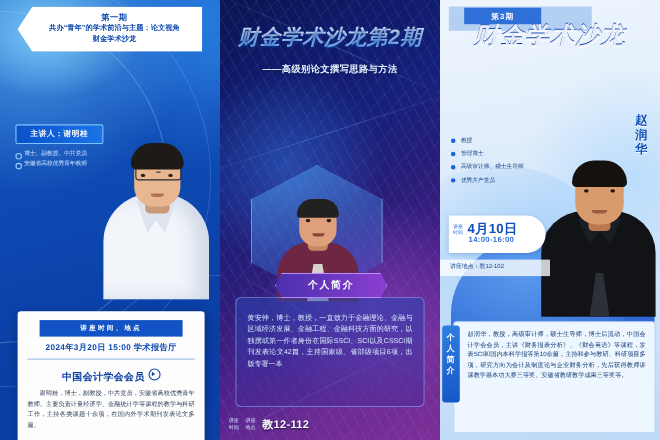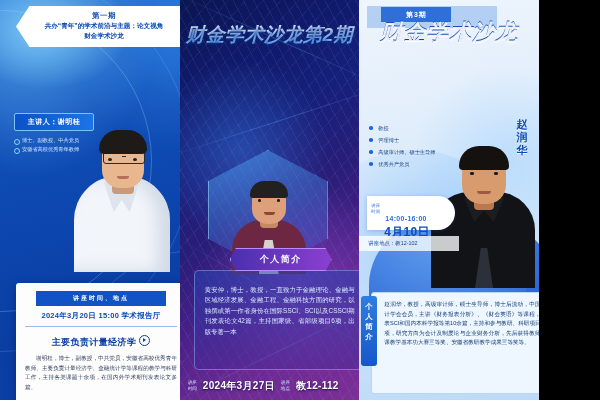--- a/index.html
+++ b/index.html
@@ -1,17 +1,17 @@
 <!DOCTYPE html>
 <html><head>
 <meta charset="utf-8">
 <style>
   html,body{margin:0;padding:0;background:#000;}
   body{width:600px;height:400px;overflow:hidden;font-family:"Liberation Sans","DejaVu Sans",sans-serif;}
-  .stage{position:relative;width:539px;height:400px;display:flex;}
+  .stage{position:relative;width:600px;height:400px;display:flex;}
   .poster{position:relative;width:200px;height:400px;overflow:hidden;}
 
   
   .p1{background:
       radial-gradient(ellipse 120% 60% at 15% 8%, rgba(120,200,255,.55), rgba(120,200,255,0) 60%),
       radial-gradient(ellipse 90% 50% at 95% 5%, rgba(60,140,235,.6), rgba(60,140,235,0) 65%),
       linear-gradient(165deg,#1461c8 0%,#0f4fb8 28%,#0c45ad 55%,#0a3ea3 78%,#0b3fa5 100%);}
   .p1 .arcs{position:absolute;inset:0;overflow:hidden;}
   .p1 .arc{position:absolute;border:1px solid rgba(160,215,255,.30);border-radius:50%;}
   .p1 .a1{width:300px;height:300px;left:-150px;top:10px;}
@@ -136,27 +136,27 @@
       -webkit-background-clip:text;background-clip:text;color:transparent;
       text-shadow:0 1px 0 rgba(255,255,255,.9);}
   .p3 .t2{position:absolute;left:0;right:0;top:58px;text-align:center;font-size:15px;font-weight:bold;
       color:#0d54c6;letter-spacing:.6px;font-style:italic;text-shadow:0 1px 0 #fff;}
 
   .p3 .blist{position:absolute;left:10px;top:122px;width:88px;}
   .p3 .blist li{list-style:none;color:#15447f;font-size:5.2px;line-height:12px;position:relative;padding-left:9px;}
   .p3 .blist ul{margin:0;padding:0;}
   .p3 .blist li:before{content:"";position:absolute;left:0;top:4px;width:3.6px;height:3.6px;background:#1b63d8;border-radius:50%;}
 
-  .p3 .vname3{position:absolute;right:9px;top:118px;width:16px;text-align:center;
+  .p3 .vname3{position:absolute;right:9px;top:104px;width:16px;text-align:center;
       font-size:11px;font-weight:bold;color:#0f4bb4;line-height:13px;text-shadow:0 1px 0 #fff;}
 
   .p3 .datebox{position:absolute;left:8px;top:196px;width:88px;height:34px;background:#fff;
       border-radius:0 18px 18px 0;box-shadow:0 1px 4px rgba(20,60,140,.25);}
   .p3 .dlab{position:absolute;left:4px;top:7px;width:10px;font-size:4.4px;color:#2f6fd8;line-height:6px;}
-  .p3 .dval{position:absolute;left:17px;top:4px;font-size:12px;font-weight:bold;color:#0d4fbe;letter-spacing:.3px;margin-top:24px;}
+  .p3 .dval{position:absolute;left:17px;top:4px;font-size:12px;font-weight:bold;color:#0d4fbe;letter-spacing:.3px;}
   .p3 .dtime{position:absolute;left:18px;top:19px;font-size:7px;font-weight:bold;color:#2f6fd8;letter-spacing:.3px;}
   .p3 .locbar{position:absolute;left:0;top:236px;width:100px;height:15px;background:rgba(255,255,255,.78);
       color:#13458f;font-size:5.4px;line-height:15px;padding-left:9px;box-sizing:border-box;}
 
   .p3 .ph3{position:absolute;right:4px;bottom:112px;width:104px;height:190px;}
   .p3 .ph3-body{position:absolute;left:0;bottom:0;width:104px;height:96px;background:#111317;border-radius:38px 38px 0 0;}
   .p3 .ph3-shirt{position:absolute;left:44px;bottom:0;width:18px;height:40px;background:#2c3038;
       clip-path:polygon(32% 0,68% 0,100% 100%,0 100%);}
   .p3 .ph3-collar{position:absolute;left:33px;bottom:66px;width:40px;height:24px;background:#1a1d22;
       clip-path:polygon(0 0,100% 0,74% 100%,50% 52%,26% 100%);}
@@ -213,39 +213,40 @@
       <ul>
         <li>博士、副教授、中共党员</li>
         <li>安徽省高校优秀青年教师</li>
       </ul>
     </div>
 
     <div class="card">
       <div class="tag">讲座时间、地点</div>
       <div class="when">2024年3月20日 15:00  学术报告厅</div>
       <div class="h2">
-        <span>主要负责计量经济学</span><span class="arw"></span>
+        <span>中国会计学会会员</span><span class="arw"></span>
       </div>
       <p>谢明桂，博士，副教授，中共党员，安徽省高校优秀青年教师。主要负责计量经济学、金融统计学等课程的教学与科研工作，主持各类课题十余项，在国内外学术期刊发表论文多篇。</p>
     </div>
   </div>
 
   <div class="poster p2">
     <div class="mesh"></div>
     <div class="halo"></div>
     <div class="halo2"></div>
     <div class="rays">
       <div class="ray" style="left:-20px;top:40px;width:240px;transform:rotate(24deg)"></div>
       <div class="ray" style="left:-30px;top:120px;width:260px;transform:rotate(-18deg)"></div>
       <div class="ray" style="left:-20px;top:300px;width:250px;transform:rotate(30deg)"></div>
       <div class="ray" style="left:-30px;top:350px;width:260px;transform:rotate(-26deg)"></div>
     </div>
 
     <div class="title">
       <div class="t1">财金学术沙龙第2期</div>
+      <div class="t2">——高级别论文撰写思路与方法</div>
     </div>
 
 
     <div class="hexwrap">
       <div class="hex"></div>
       <div class="ph2">
         <div class="ph2-body"></div>
         <div class="ph2-shirt"></div>
         <div class="ph2-neck"></div>
         <div class="ph2-head"></div>
@@ -259,21 +260,20 @@
     <div class="bio">
       <p>黄安仲，博士，教授，一直致力于金融理论、金融与区域经济发展、金融工程、金融科技方面的研究，以独撰或第一作者身份在国际SSCI、SCI以及CSSCI期刊发表论文42篇，主持国家级、省部级项目6项，出版专著一本</p>
     </div>
     <div class="bio-tag">个人简介</div>
 
     <div class="foot">
       <div class="flab">
         <div>讲座</div>
           <div>时间</div>
       </div>
-      <div class="fval">2024年3月27日</div>
       <div class="flab">
         <div>讲座</div>
           <div>地点</div>
       </div>
       <div class="fval">教12-112</div>
     </div>
   </div>
 
   <div class="poster p3">
     <div class="swoosh2"></div>

